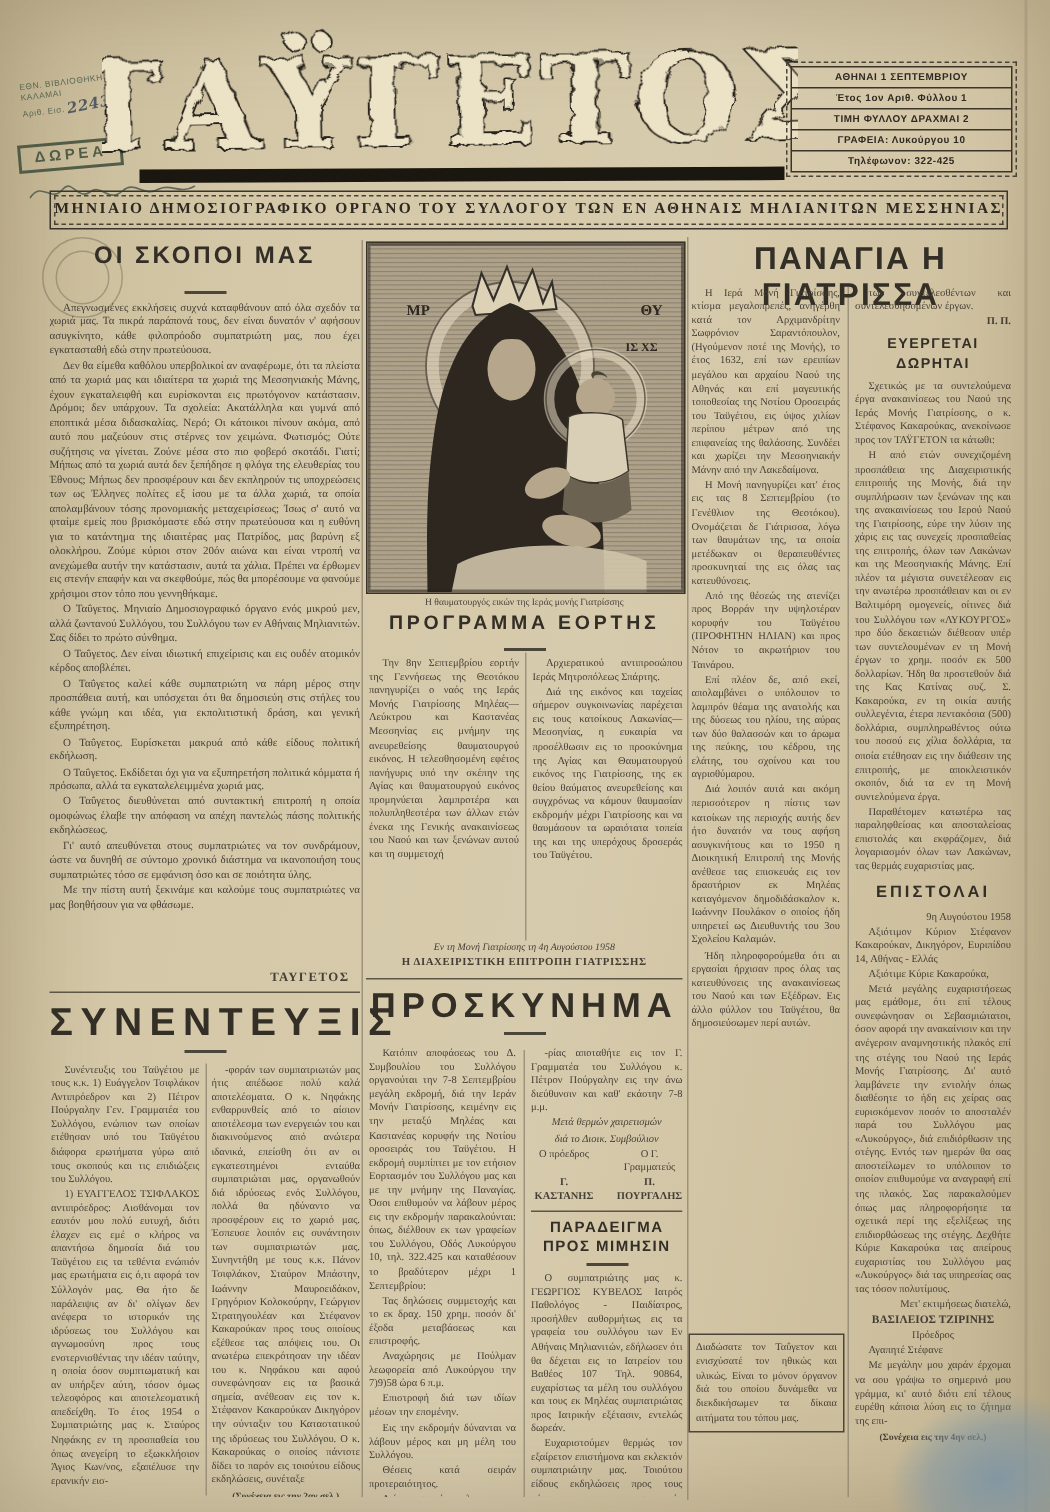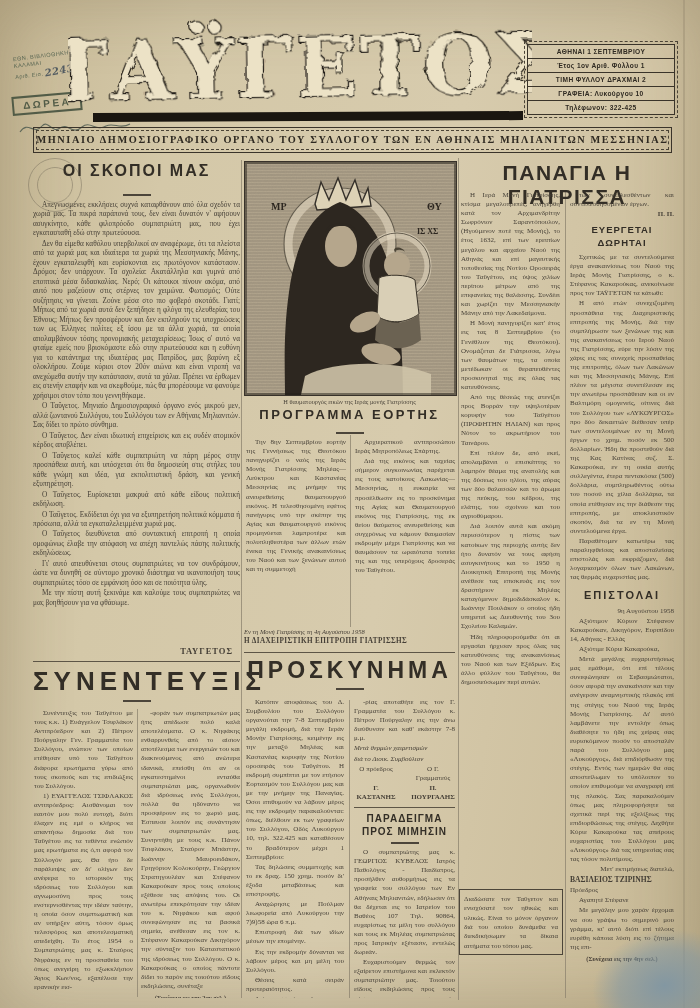--- a/index.html
+++ b/index.html
@@ -9,21 +9,21 @@
     font-family:"Liberation Serif",serif;color:#453f36;}
   .abs{position:absolute;}
   .vr{position:absolute;width:1px;background:#8b816e;background:#8b816e;opacity:.75;}
   .hrline{position:absolute;height:1px;background:#5d5546;}
   .mini-rule{width:28px;height:2px;background:#4c453a;margin:3px auto 0 auto;}
   .h-sans{font-family:"Liberation Sans",sans-serif;font-weight:bold;color:#332e26;text-align:center;}
   .body-col{font-size:7px;line-height:1.3;text-align:justify;overflow:hidden;}
   .body-col p{margin:0 0 1px 0;text-indent:9px;}
   .wide{font-size:7.3px;}
   .tright{text-align:right;text-indent:0!important;}
-  .tcenter{text-align:left;text-indent:0!important;}
+  .tcenter{text-align:center;text-indent:0!important;}
   .bold{font-weight:bold;}
   .cont{font-weight:bold;font-size:6.3px;text-align:center;text-indent:0!important;margin-top:3px!important;}
   .subhead{font-family:"Liberation Sans",sans-serif;font-weight:bold;text-align:center;color:#332e26;margin:5px 0 4px 0;}
   
   .infobox{position:absolute;left:527px;top:44px;width:146px;border:1px solid #3a342a;outline:1px dashed #4a4336;outline-offset:2px;background:rgba(222,212,184,.25);}
   .infobox .row{border-bottom:1px solid #3a342a;padding:3px 2px;font-family:"Liberation Sans",sans-serif;font-weight:bold;font-size:6.6px;letter-spacing:.4px;text-align:center;color:#2f2a22;white-space:nowrap;}
   .infobox .row:last-child{border-bottom:none;}
   .banner{position:absolute;left:33px;top:127px;width:637px;height:24px;border:1px solid #3a342a;outline:1px dashed #4a4336;outline-offset:-4px;
     text-align:center;line-height:24px;font-weight:bold;font-size:10.3px;letter-spacing:1.6px;color:#2e2921;white-space:nowrap;}
   .blackbar{position:absolute;left:93px;top:112px;width:430px;height:9px;background:#1a1610;transform:rotate(-.25deg);}
@@ -211,21 +211,21 @@
       </div>
     <p>Ο συμπατριώτης μας κ. ΓΕΩΡΓΙΟΣ ΚΥΒΕΛΟΣ Ιατρός Παθολόγος - Παιδίατρος, προσήλθεν αυθορμήτως εις τα γραφεία του συλλόγου των Εν Αθήναις Μηλιανιτών, εδήλωσεν ότι θα δέχεται εις το Ιατρείον του Βαθέος 107 Τηλ. 90864, ευχαρίστως τα μέλη του συλλόγου και τους εκ Μηλέας συμπατριώτας προς Ιατρικήν εξέτασιν, εντελώς δωρεάν.</p>
     <p>Ευχαριστούμεν θερμώς τον εξαίρετον επιστήμονα και εκλεκτόν συμπατριώτην μας. Τοιούτου είδους εκδηλώσεις προς τους πάσχοντας, μας συγκινούν ιδιαιτέρως και συμβάλλουν τα μέγιστα στις προσπάθειες του συλλόγου.</p>
   </div>
 
   <div class="abs h-sans" style="left:459px;top:161px;width:216px;font-size:21px;letter-spacing:1.5px;">ΠΑΝΑΓΙΑ Η ΓΙΑΤΡΙΣΣΑ</div>
   <div class="abs body-col" style="left:461px;top:191px;width:99px;height:692px;">
     <p>Η Ιερά Μονή Γιατρίσσης, κτίσμα μεγαλοπρεπές, ανηγέρθη κατά τον Αρχιμανδρίτην Σωφρόνιον Σαραντόπουλον, (Ηγούμενον ποτέ της Μονής), το έτος 1632, επί των ερειπίων μεγάλου και αρχαίου Ναού της Αθηνάς και επί μαγευτικής τοποθεσίας της Νοτίου Οροσειράς του Ταϋγέτου, εις ύψος χιλίων περίπου μέτρων από της επιφανείας της θαλάσσης. Συνδέει και χωρίζει την Μεσσηνιακήν Μάνην από την Λακεδαίμονα.</p>
     <p>Η Μονή πανηγυρίζει κατ' έτος εις τας 8 Σεπτεμβρίου (το Γενέθλιον της Θεοτόκου). Ονομάζεται δε Γιάτρισσα, λόγω των θαυμάτων της, τα οποία μετέδωκαν οι θεραπευθέντες προσκυνηταί της εις όλας τας κατευθύνσεις.</p>
     <p>Από της θέσεώς της ατενίζει προς Βορράν την υψηλοτέραν κορυφήν του Ταϋγέτου (ΠΡΟΦΗΤΗΝ ΗΛΙΑΝ) και προς Νότον το ακρωτήριον του Ταινάρου.</p>
-    <p>Επί πλέον δε, από εκεί, απολαμβάνει ο επισκέπτης το λαμπρόν θέαμα της ανατολής και της δύσεως του ηλίου, της αύρας των δύο θαλασσών και το άρωμα της πεύκης, του κέδρου, της ελάτης, του σχοίνου και του αγριοθύμαρου.</p>
+    <p>Επί πλέον δε, από εκεί, απολαμβάνει ο υπόλοιπον το λαμπρόν θέαμα της ανατολής και της δύσεως του ηλίου, της αύρας των δύο θαλασσών και το άρωμα της πεύκης, του κέδρου, της ελάτης, του σχοίνου και του αγριοθύμαρου.</p>
     <p>Διά λοιπόν αυτά και ακόμη περισσότερον η πίστις των κατοίκων της περιοχής αυτής δεν ήτο δυνατόν να τους αφήση ασυγκινήτους και το 1950 η Διοικητική Επιτροπή της Μονής ανέθεσε τας επισκευάς εις τον δραστήριον εκ Μηλέας καταγόμενον δημοδιδάσκαλον κ. Ιωάννην Πουλάκον ο οποίος ήδη υπηρετεί ως Διευθυντής του 3ου Σχολείου Καλαμών.</p>
     <p>Ήδη πληροφορούμεθα ότι αι εργασίαι ήρχισαν προς όλας τας κατευθύνσεις της ανακαινίσεως του Ναού και των Εξέδρων. Εις άλλο φύλλον του Ταϋγέτου, θα δημοσιεύσωμεν περί αυτών.</p>
   </div>
   <div class="abs notice-box" style="left:459px;top:889px;width:94px;">Διαδώσατε τον Ταΰγετον και ενισχύσατέ τον ηθικώς και υλικώς. Είναι το μόνον όργανον διά του οποίου δυνάμεθα να διεκδικήσωμεν τα δίκαια αιτήματα του τόπου μας.</div>
 
   <div class="abs body-col" style="left:570px;top:191px;width:104px;height:808px;">
     <p>των συντελεσθέντων και συντελεσθησομένων έργων.</p>
     <p class="tright bold">Π. Π.</p>
     <div class="subhead" style="font-size:9.5px;letter-spacing:1px;">ΕΥΕΡΓΕΤΑΙ ΔΩΡΗΤΑΙ</div>
     <p>Σχετικώς με τα συντελούμενα έργα ανακαινίσεως του Ναού της Ιεράς Μονής Γιατρίσσης, ο κ. Στέφανος Κακαρούκας, ανεκοίνωσε προς τον ΤΑΫΓΕΤΟΝ τα κάτωθι:</p>

